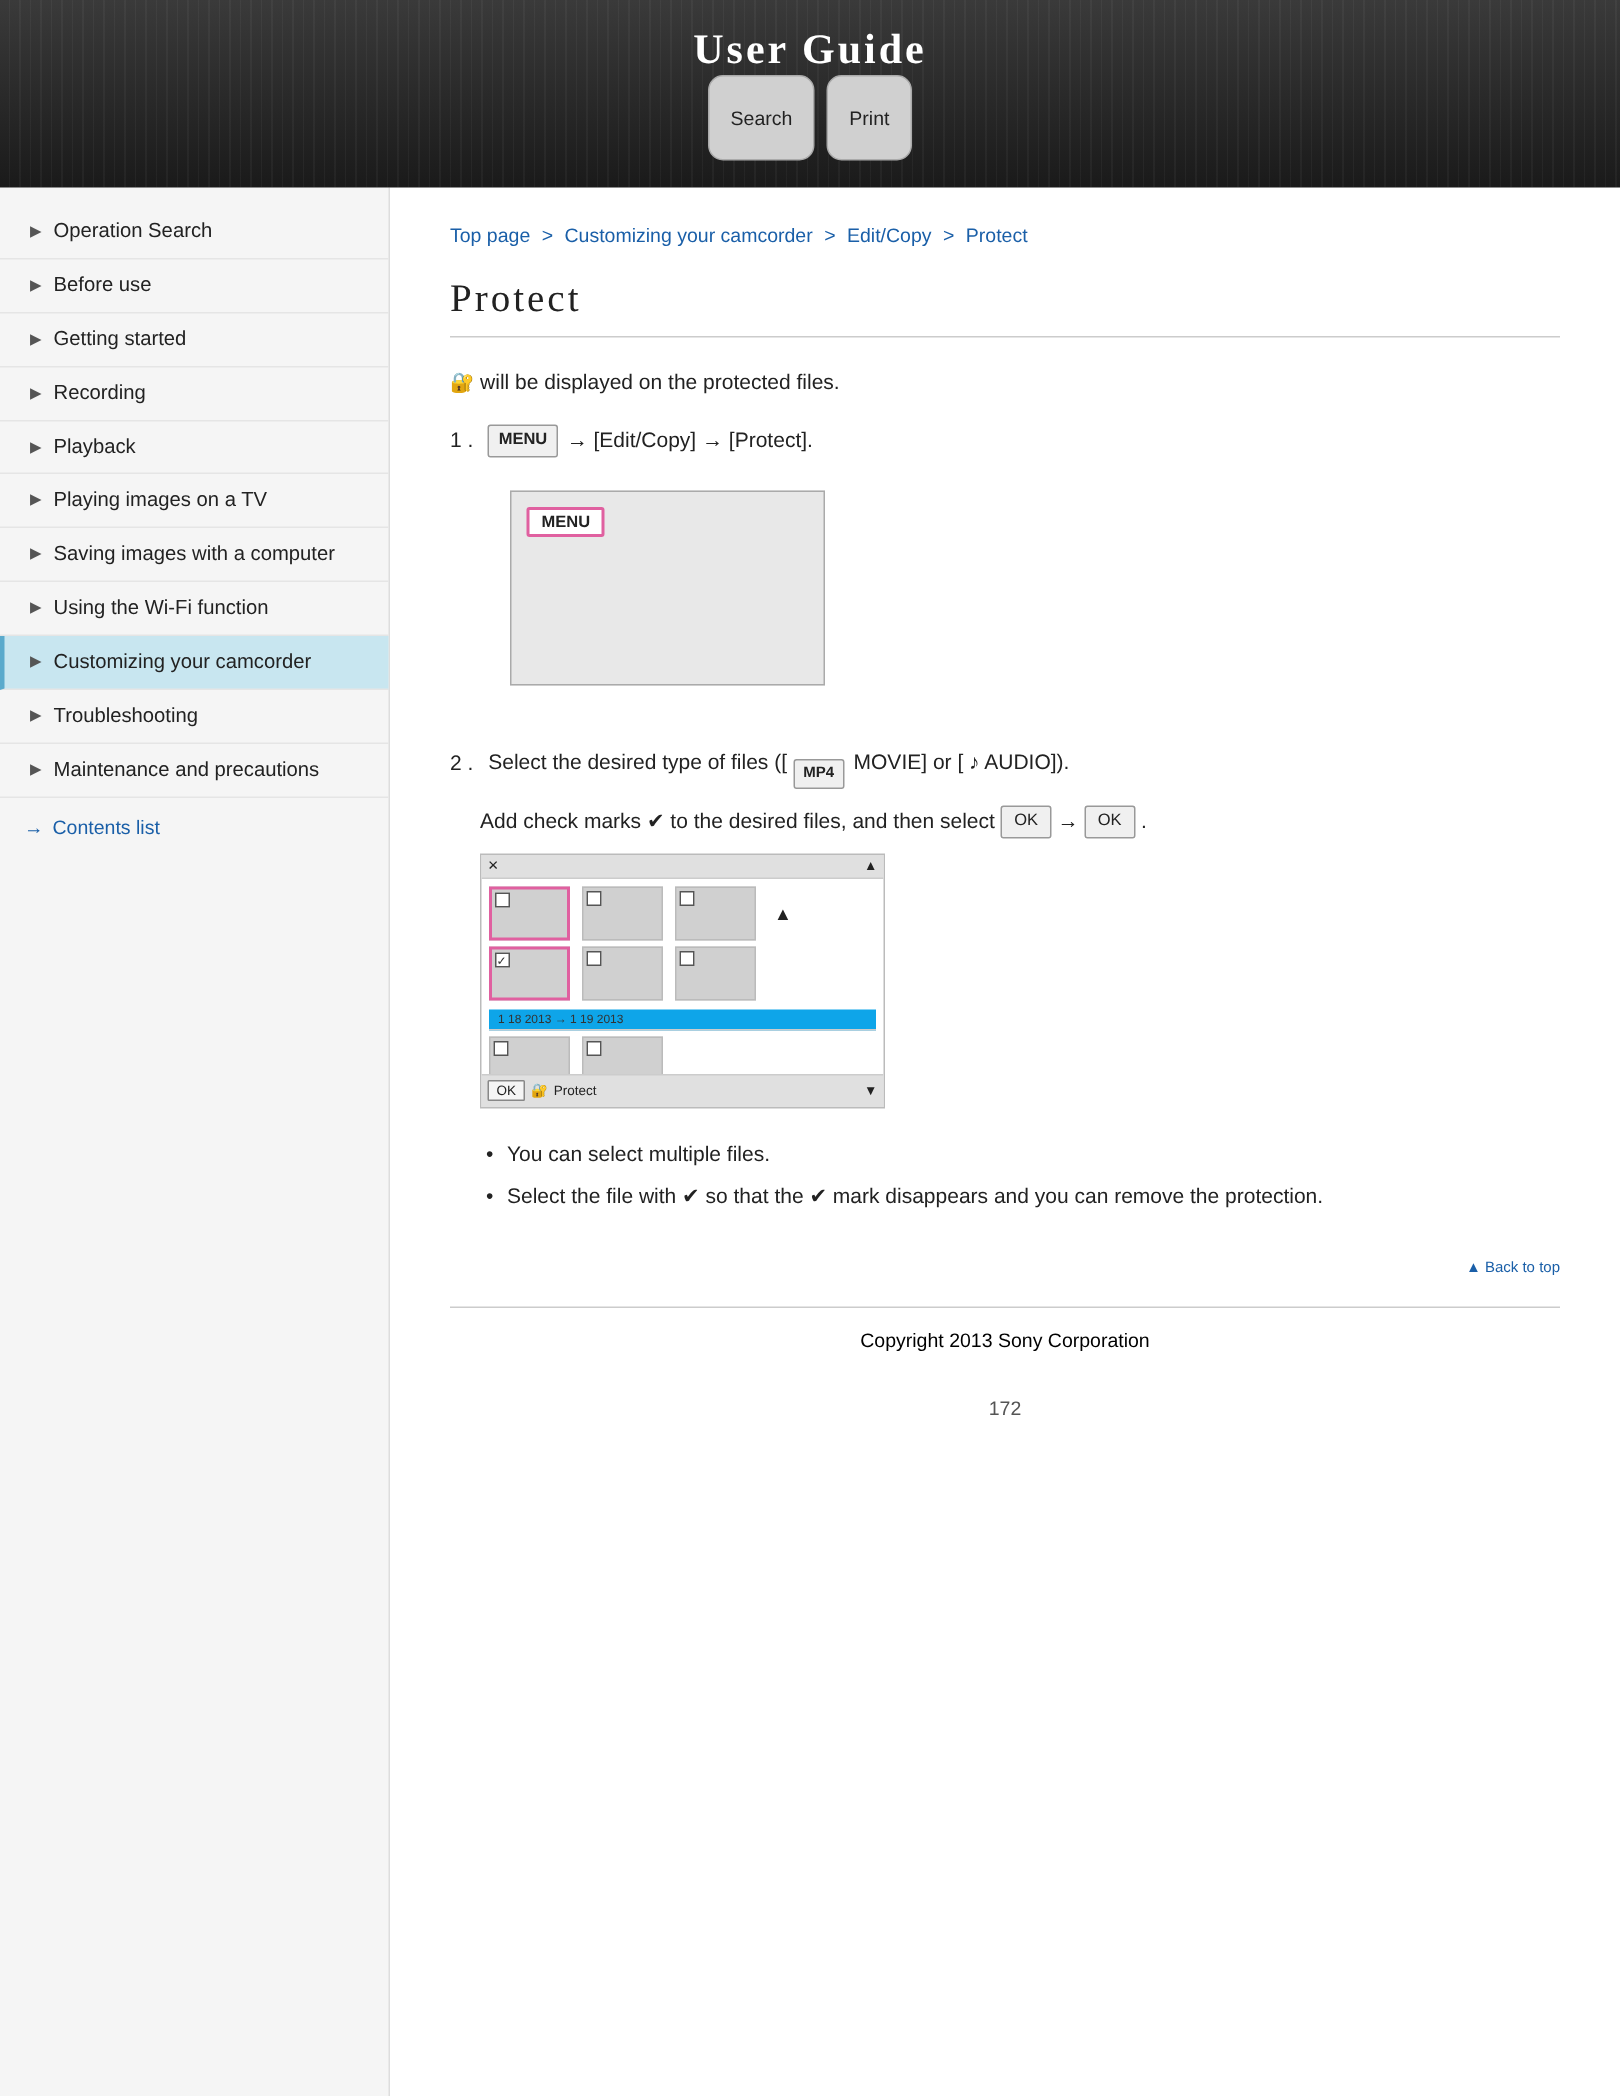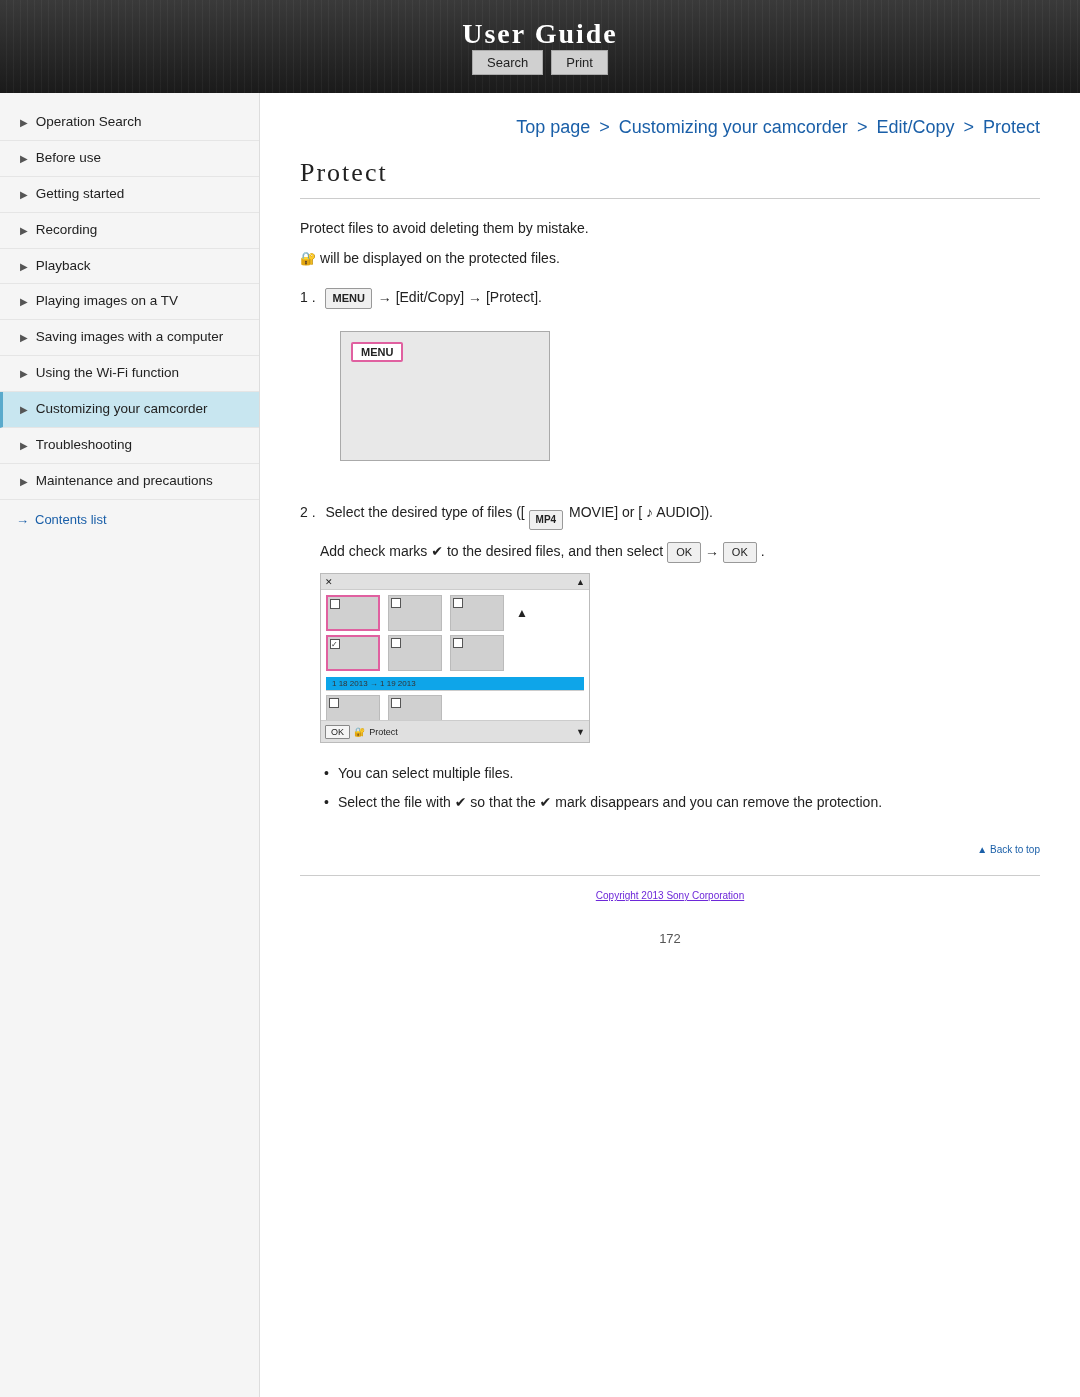--- a/index.html
+++ b/index.html
@@ -47,25 +47,25 @@
     }
     .header-buttons {
       display: flex;
       gap: 8px;
       position: relative;
       z-index: 1;
     }
     .header-btn {
       background: #d0d0d0;
       border: 1px solid #aaa;
-      padding: 4px 14px;
+      padding: 20px 14px;
       font-size: 13px;
       color: #222;
       cursor: pointer;
-      border-radius: 0;
+      border-radius: 10px;
     }
 
     
     .layout {
       display: flex;
       min-height: calc(1397px - 70px);
     }
 
     
     .sidebar {
@@ -114,22 +114,22 @@
 
     
     .main {
       flex: 1;
       padding: 20px 40px 30px 40px;
     }
 
     
     .breadcrumb {
       color: #1a5fa8;
-      font-size: 18px;
-      text-align: right;
+      font-size: 13px;
+      text-align: left;
       margin-bottom: 20px;
       margin-top: 4px;
     }
     .breadcrumb a {
       color: #1a5fa8;
       text-decoration: none;
       cursor: pointer;
     }
     .breadcrumb-sep { color: #1a5fa8; margin: 0 4px; }
 
@@ -302,23 +302,22 @@
       margin-top: 28px;
       cursor: pointer;
     }
 
     
     .footer {
       border-top: 1px solid #ccc;
       margin-top: 20px;
       padding-top: 14px;
       text-align: center;
-      font-size: 10px;
-      color: #6d28d9;
-      text-decoration: underline;
+      font-size: 13px;
+      color: #000000;
     }
 
     
     .page-number {
       text-align: center;
       font-size: 13px;
       color: #555;
       margin-top: 30px;
       padding-bottom: 20px;
     }
@@ -403,21 +402,20 @@
       <span class="breadcrumb-sep"> &gt; </span>
       <a>Customizing your camcorder</a>
       <span class="breadcrumb-sep"> &gt; </span>
       <a>Edit/Copy</a>
       <span class="breadcrumb-sep"> &gt; </span>
       <a>Protect</a>
     </div>
 
     <h1 class="page-title">Protect</h1>
 
-    <p class="content-text">Protect files to avoid deleting them by mistake.</p>
     <p class="content-text">
       <span style="font-size:13px;">🔐</span>
       <span> will be displayed on the protected files.</span>
     </p>
 
     <div class="content-step">
       <span class="step-number">1 .</span>
       <span class="menu-btn-inline">MENU</span>
       <span> → </span>
       <span>[Edit/Copy]</span>

